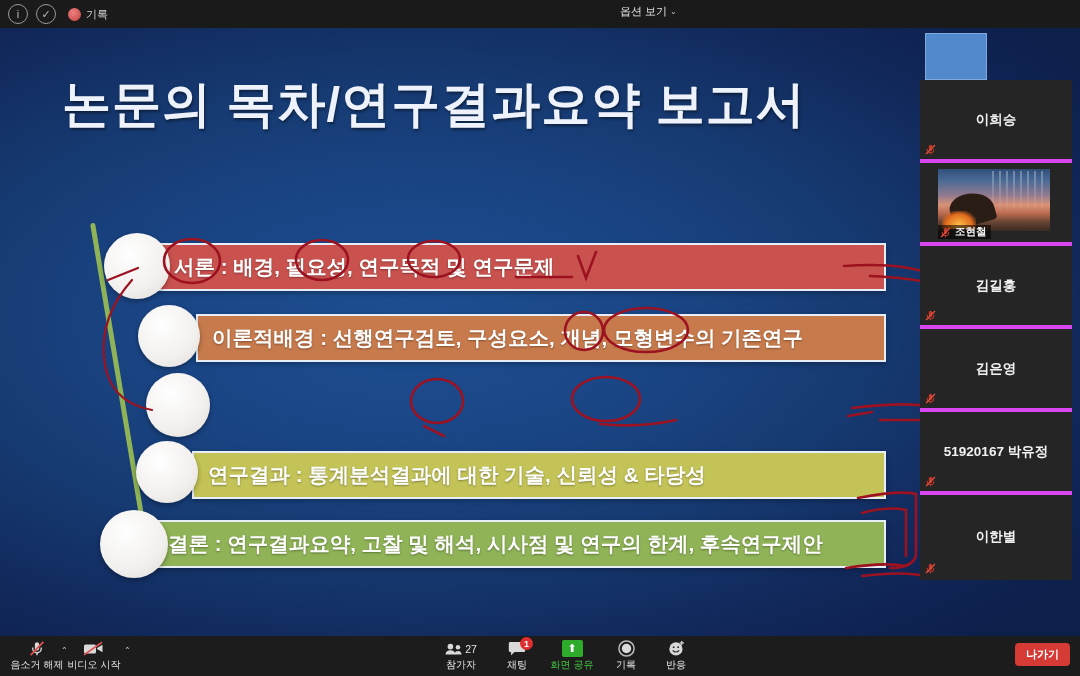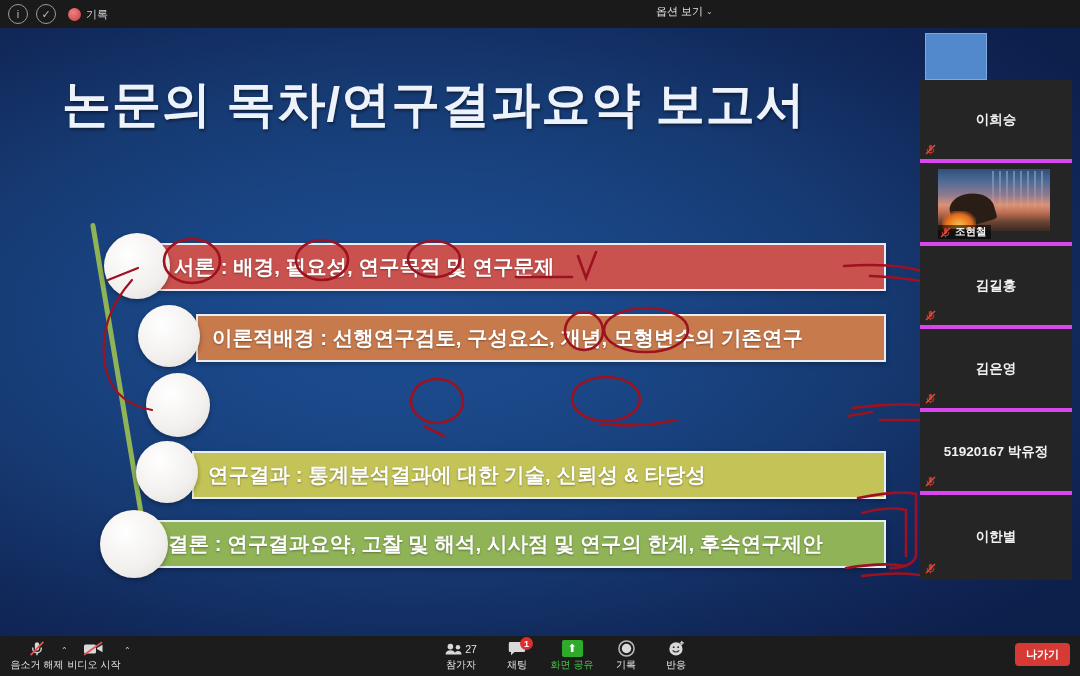--- a/index.html
+++ b/index.html
@@ -35,21 +35,21 @@
     position: absolute; left: 446px; top: 2px;
     height: 19px; padding: 0 8px;
     background: #35c12a; border-radius: 3px;
     display: flex; align-items: center; justify-content: center;
     color: #0b2e08; font-size: 10.5px; font-weight: bold;
     white-space: nowrap;
   }
   .share-opts {
     position: absolute; left: 620px; top: 2px; height: 19px;
     display: flex; align-items: center; gap: 3px;
-    color: #e2e2e2; font-size: 11px; white-space: nowrap; margin-left: 36px;
+    color: #e2e2e2; font-size: 11px; white-space: nowrap;
   }
   .caret { font-size: 8px; opacity: .85; }
 
   
   .slide {
     position: absolute; left: 0; top: 28px; width: 1080px; height: 608px;
     background:
       radial-gradient(ellipse 78% 70% at 38% 48%, #1d4e91 0%, #1a4686 28%, #163a72 55%, #11285a 80%, #0d1f4b 100%);
     overflow: hidden;
   }

